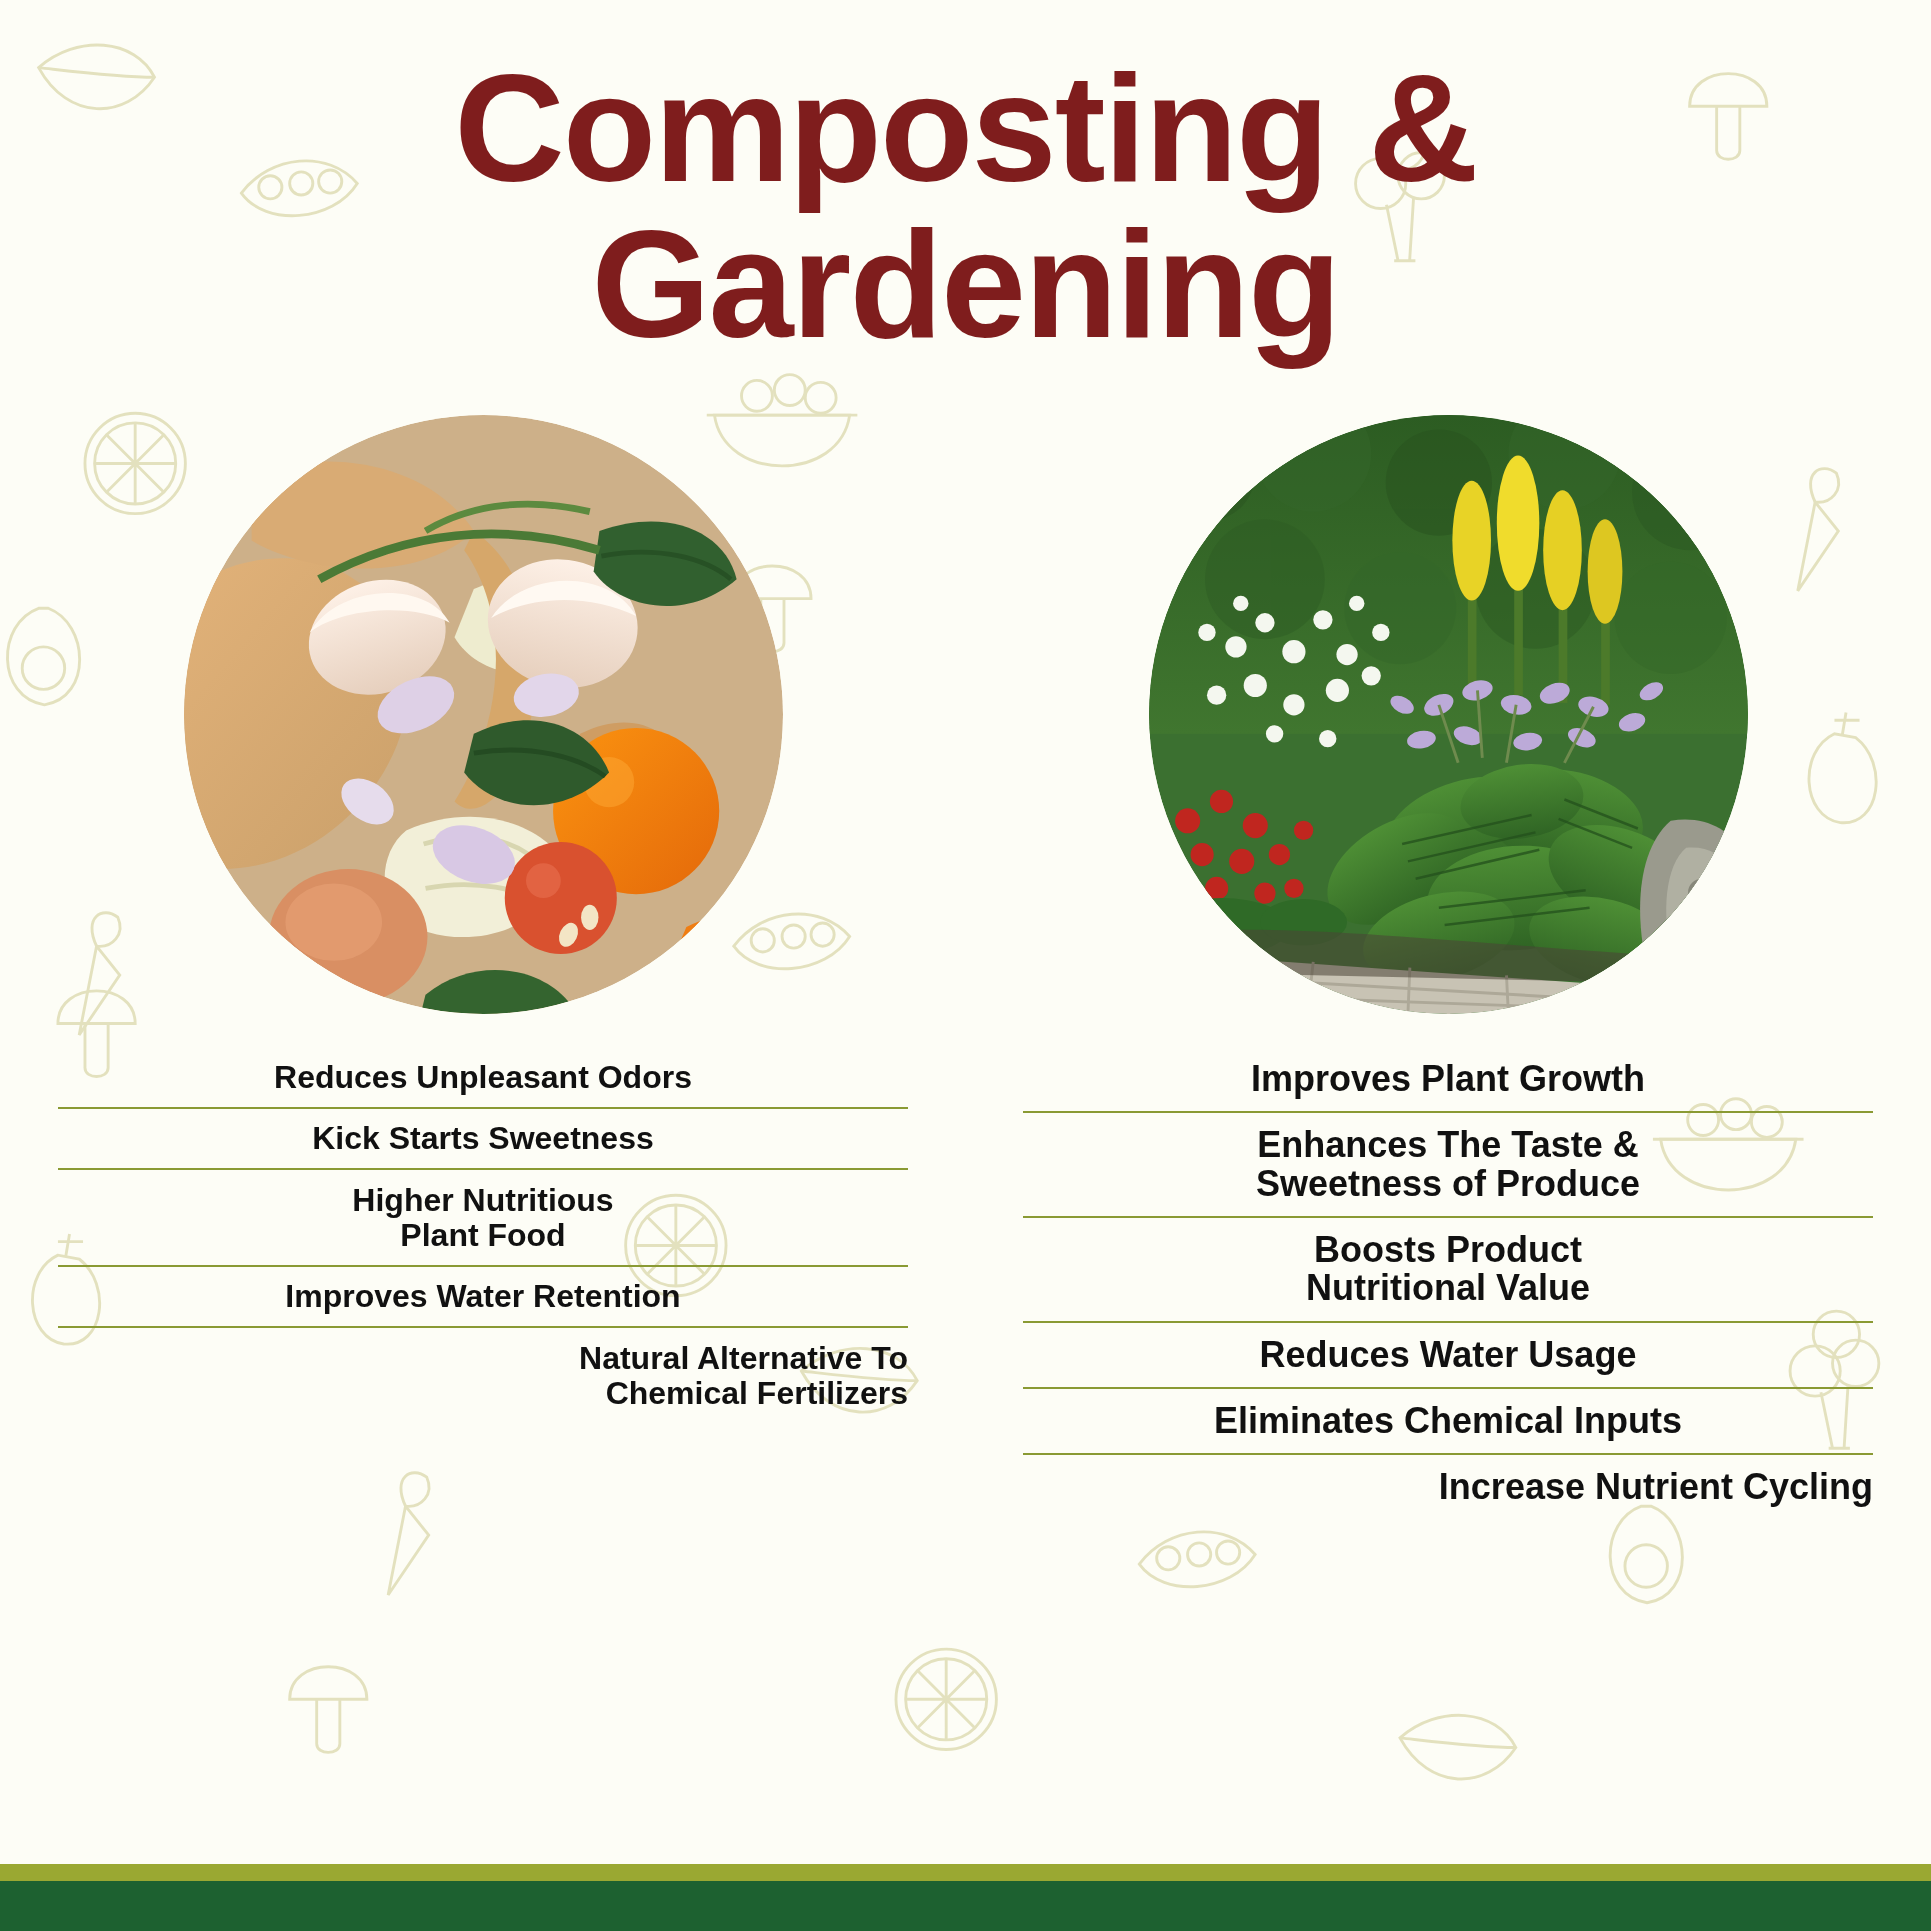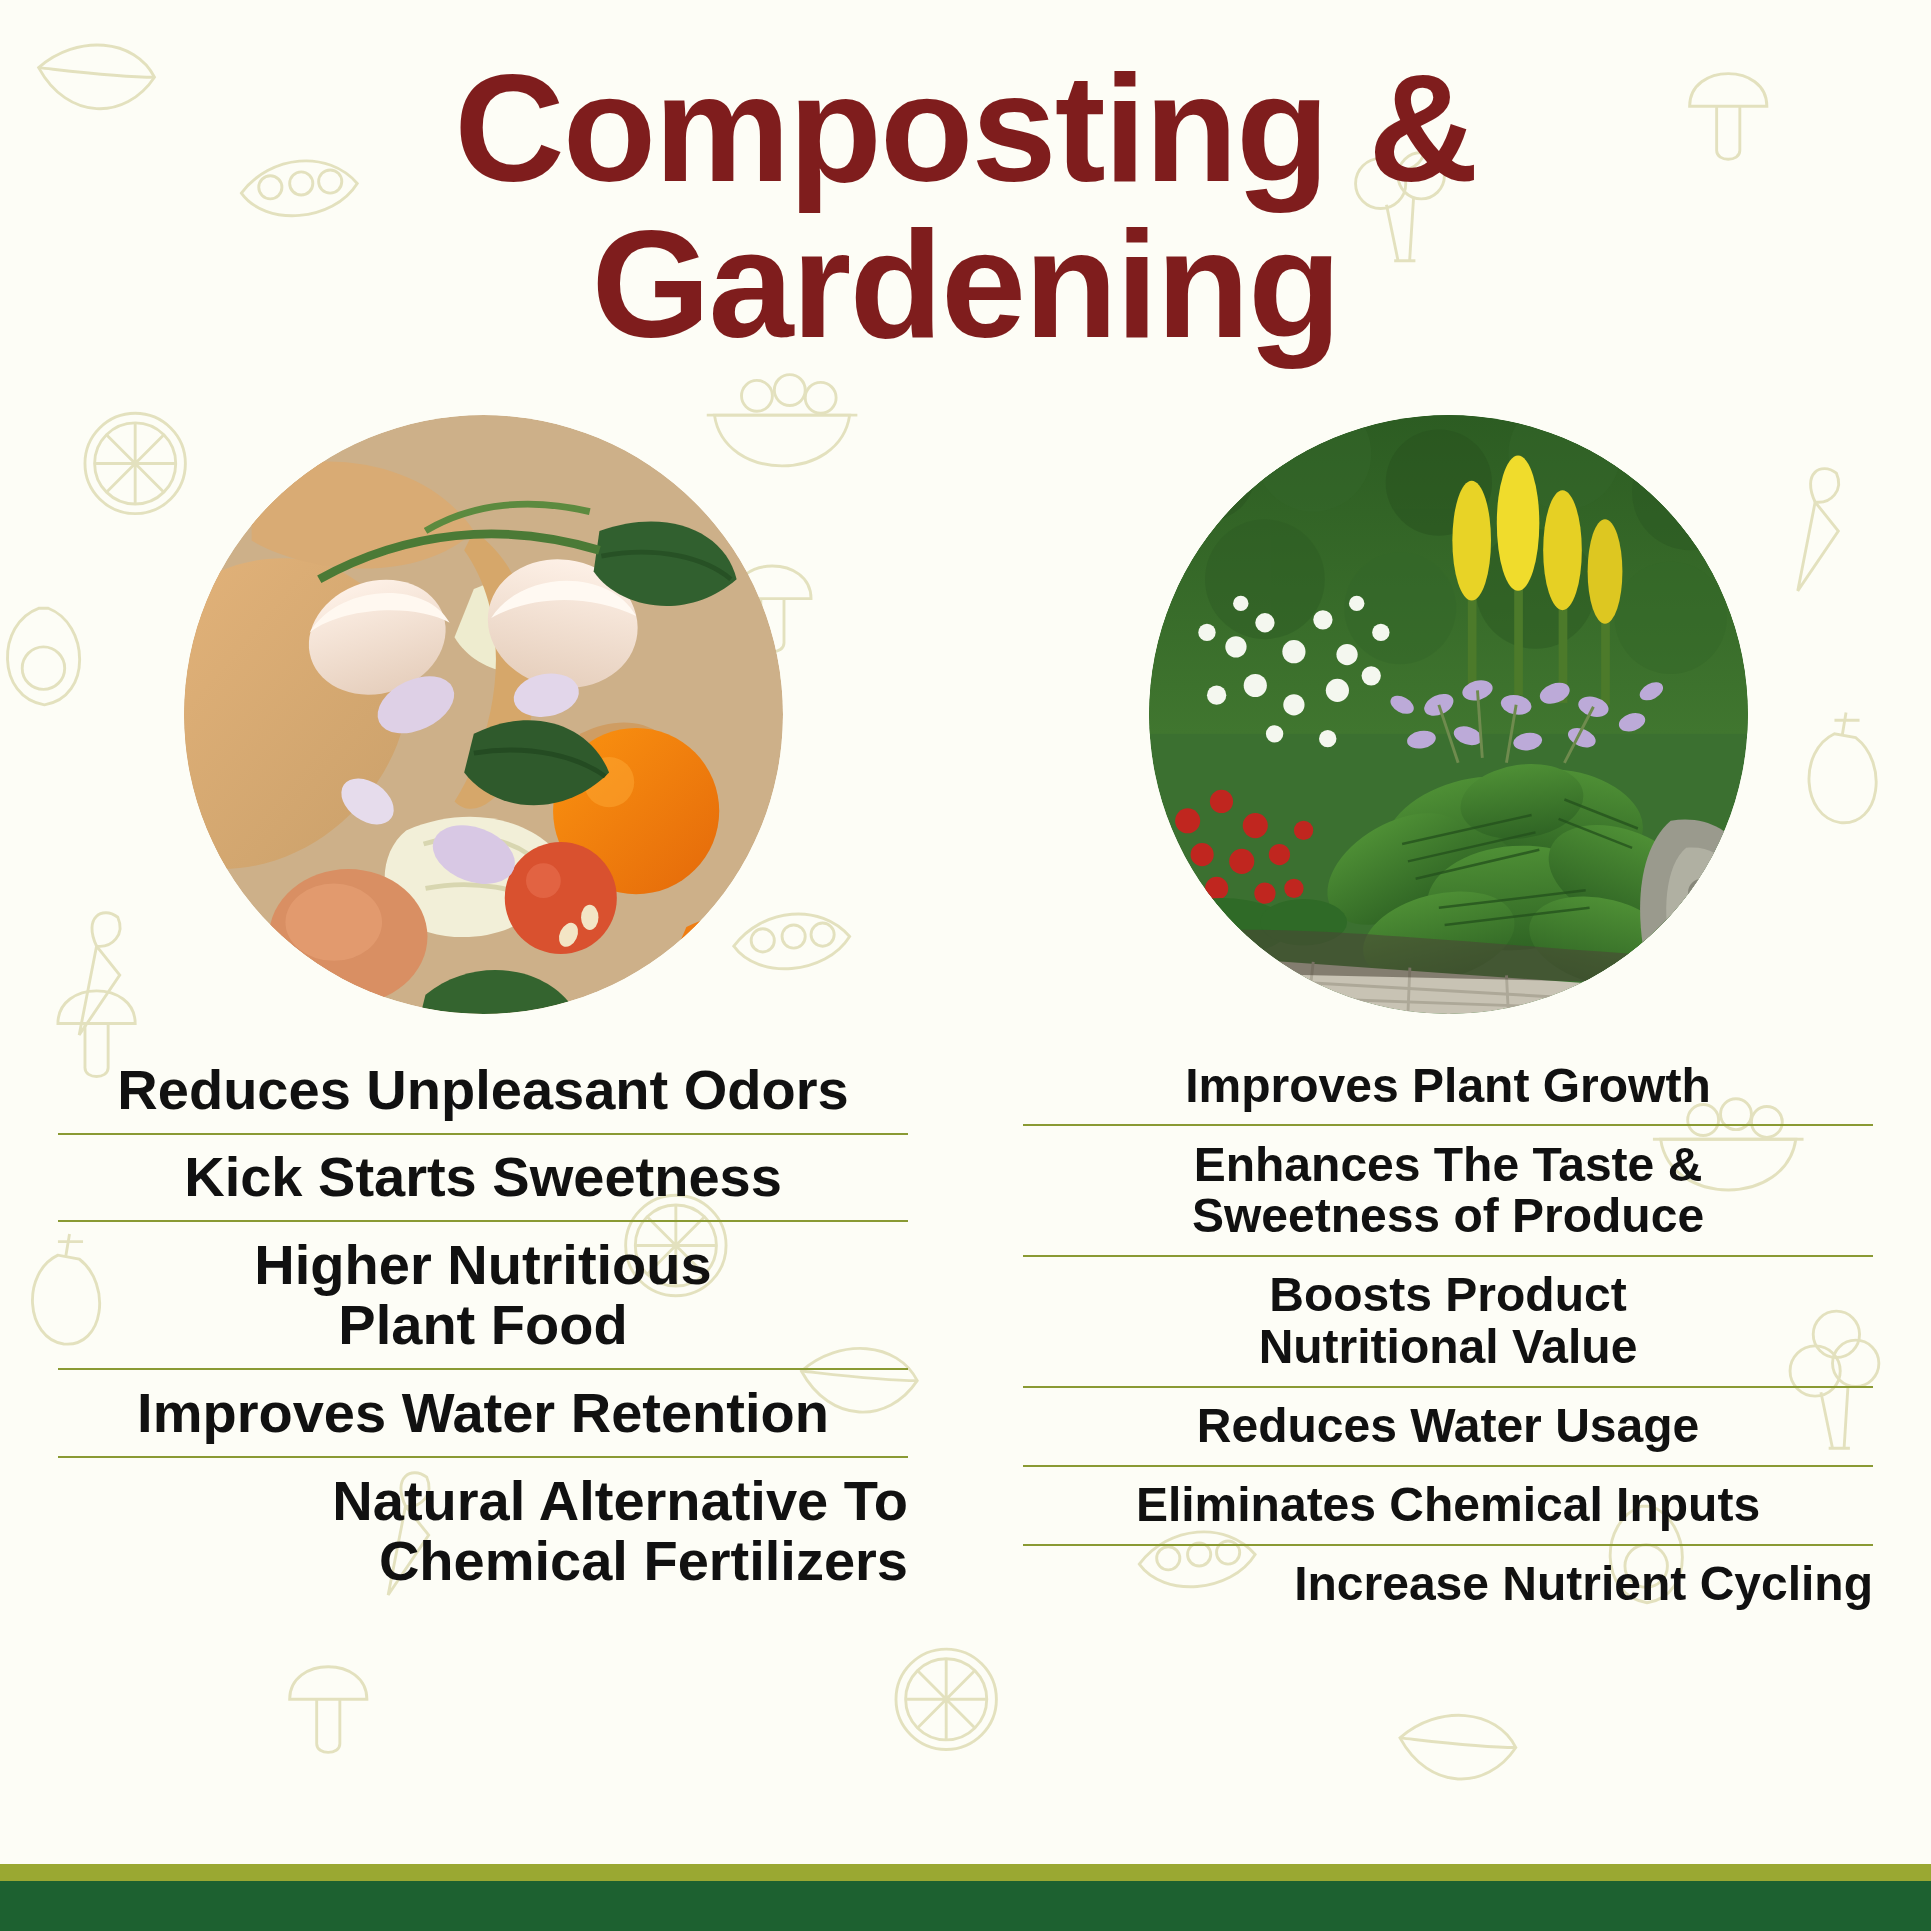--- a/index.html
+++ b/index.html
@@ -87,22 +87,22 @@
     font-weight: bold;
     font-size: 47px;
     line-height: 1.08;
     padding: 12.6px 0 12.6px 0;
     border-bottom: 2.9px solid #8a9a33;
   }
   .benefit:last-child {
     border-bottom: none;
     text-align: right;
   }
-  .col-left .benefit { font-size: 56px; }
-  .col-right .benefit { font-size: 48px; }
+  .col-left .benefit { font-size: 32px; }
+  .col-right .benefit { font-size: 36px; }
 
   
   .bar-olive {
     position: absolute;
     left: 0;
     bottom: 50px;
     width: 1931px;
     height: 17.4px;
     background: #9aa832;
   }

